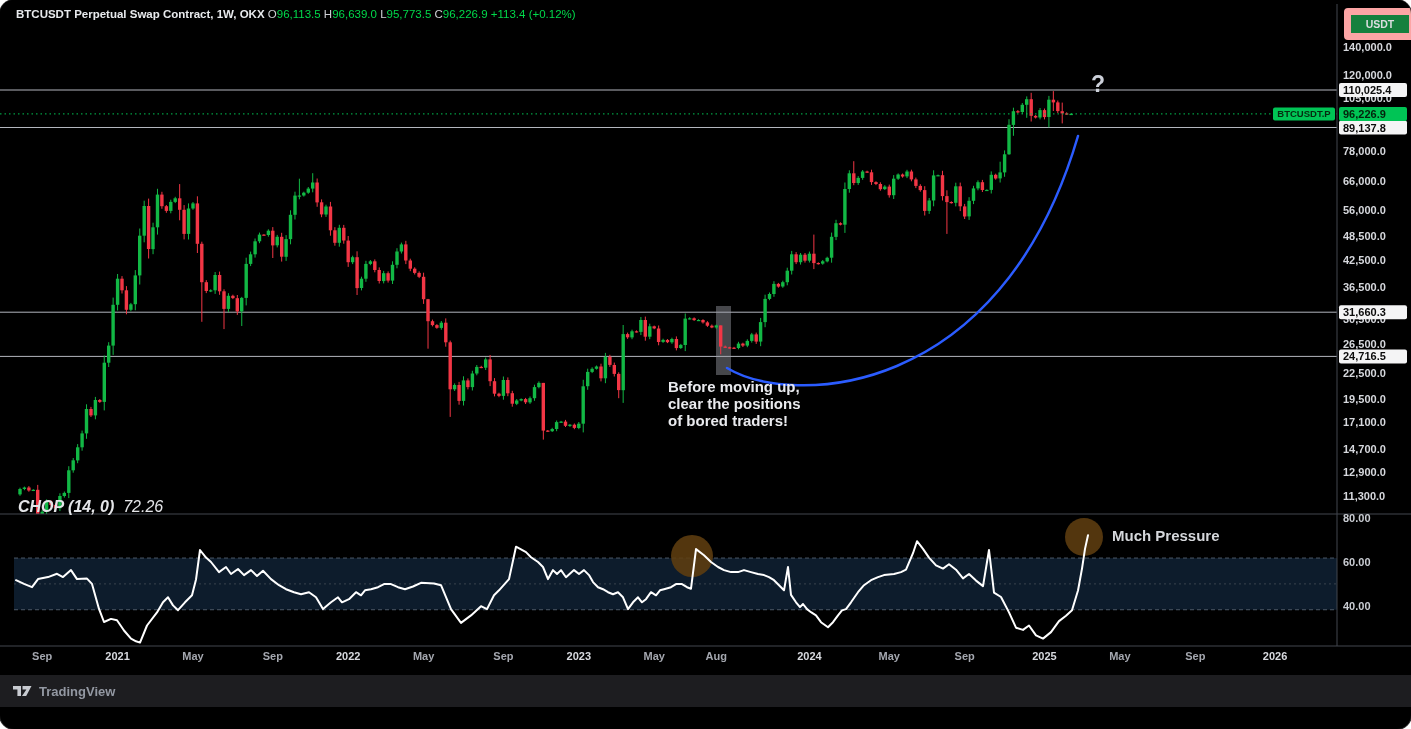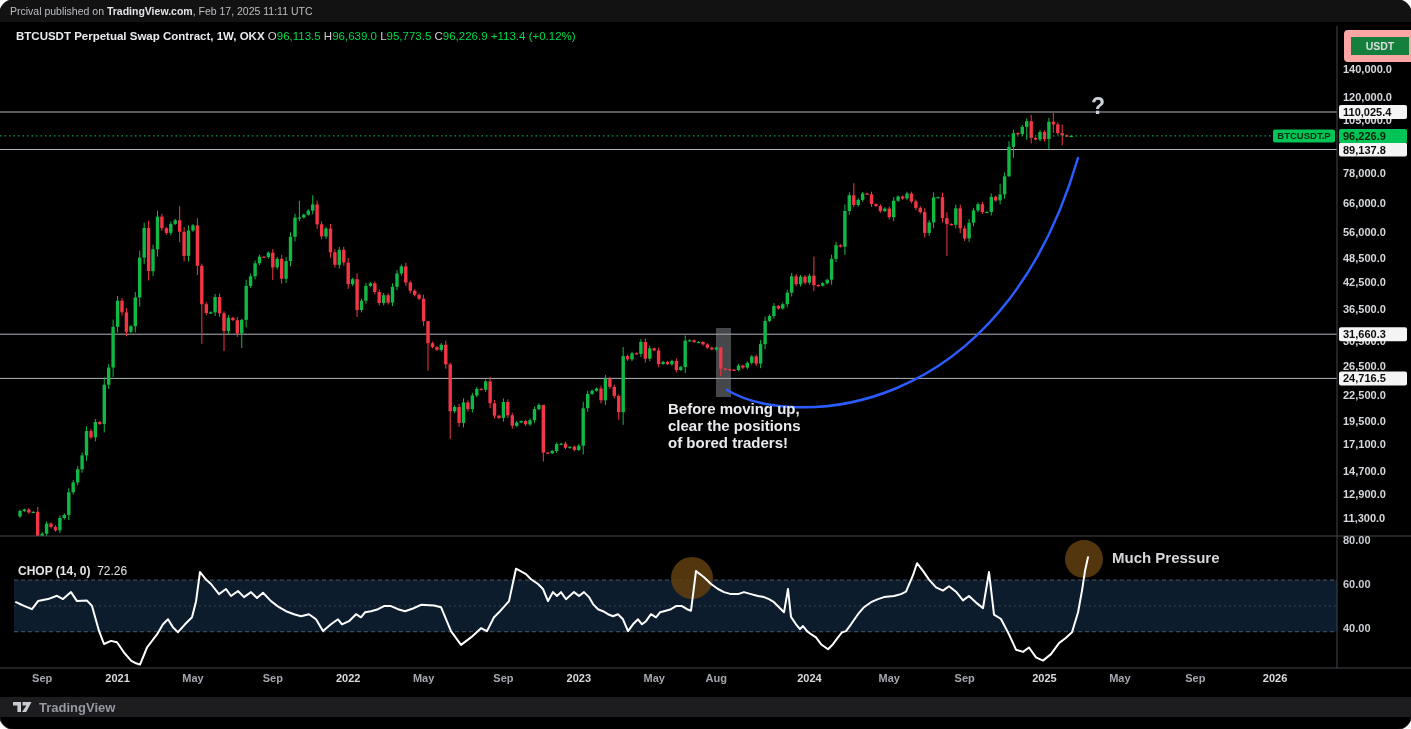--- a/index.html
+++ b/index.html
@@ -5,31 +5,30 @@
   html,body{margin:0;padding:0;background:#ffffff;font-family:"Liberation Sans","DejaVu Sans",sans-serif;}
   .frame{position:relative;width:1411px;height:729px;background:#000;border-radius:14px;overflow:hidden;box-shadow:0 0 0 1px #2e2e2e;}
   .publish-bar{height:22px;background:#121212;color:#bcbec2;font-size:10.5px;line-height:22px;padding-left:10px;white-space:pre;}
   .publish-bar .brand{font-weight:bold;color:#e3e4e7;}
   .chart-region{position:relative;width:1411px;height:675px;background:#000;}
   .chart-region svg{position:absolute;left:0;top:0;}
   .ohlc-legend{position:absolute;left:16px;top:8px;font-size:11.5px;color:#d7d9dd;white-space:pre;z-index:3;}
   .ohlc-legend .sym{font-weight:bold;color:#e8eaed;}
   .ohlc-legend .lbl{color:#cfd1d6;}
   .ohlc-legend .val{color:#00d84a;}
-  .chop-legend{position:absolute;left:18px;top:542px;font-size:12px;color:#e4e5e8;z-index:3;white-space:pre;}
+  .chop-legend{position:absolute;left:18px;top:498px;font-size:16px;color:#e4e5e8;z-index:3;white-space:pre;font-style:italic;}
   .chop-legend .t{font-weight:bold;}
   .currency-btn{position:absolute;left:1344px;top:8px;width:58px;height:18px;background:#15803d;border:7px solid #fca5a5;border-radius:4px;color:#dcdde0;font-size:10.5px;font-weight:bold;text-align:center;line-height:18px;z-index:3;cursor:pointer;}
-  .footer-bar{height:20px;background:#1d1d20;display:flex;align-items:center;gap:7px;padding-left:13px;}
+  .footer-bar{height:32px;background:#1d1d20;display:flex;align-items:center;gap:7px;padding-left:13px;}
   .footer-bar .tv-name{color:#9398a2;font-size:13px;font-weight:bold;}
 </style>
 </head>
 <body>
 
 <div class="frame">
-  <div class="publish-bar"><span>Prcival published on </span><span class="brand">TradingView.com</span><span>, Feb 17, 2025 11:11 UTC</span></div>
 
   <div class="chart-region">
     <svg id="chart" width="1411" height="675" viewBox="0 0 1411 675">
         <defs>
           <clipPath id="mainClip">
             <rect x="0" y="0" width="1337" height="514"></rect>
           </clipPath>
         </defs>
         <g>
           <rect x="14" y="558.058" width="1323" height="51.68399999999997" fill="#0d1c2c"></rect>

